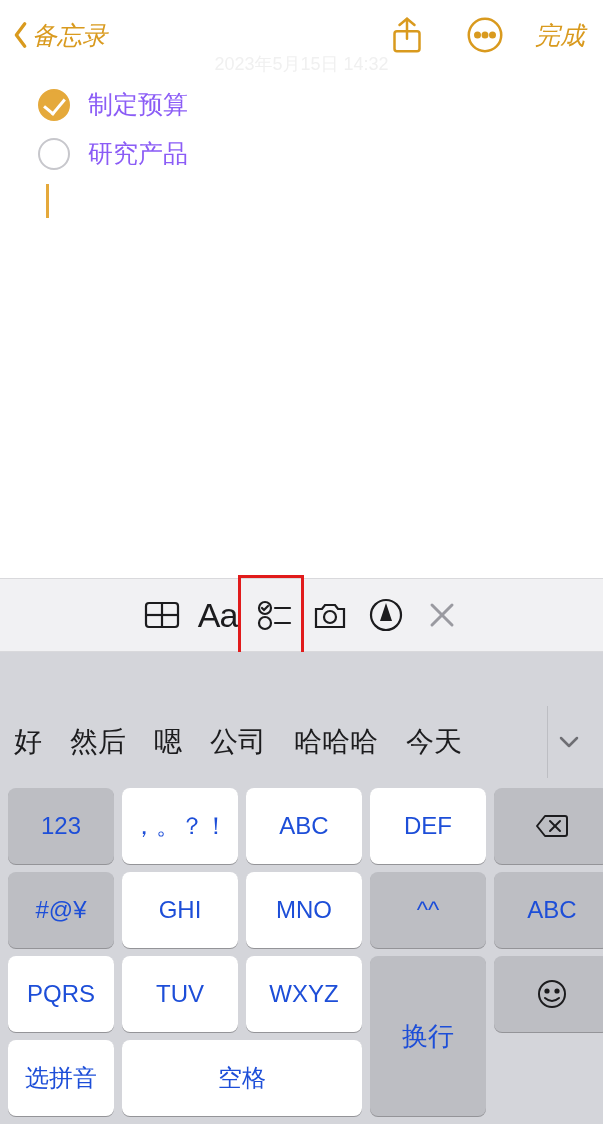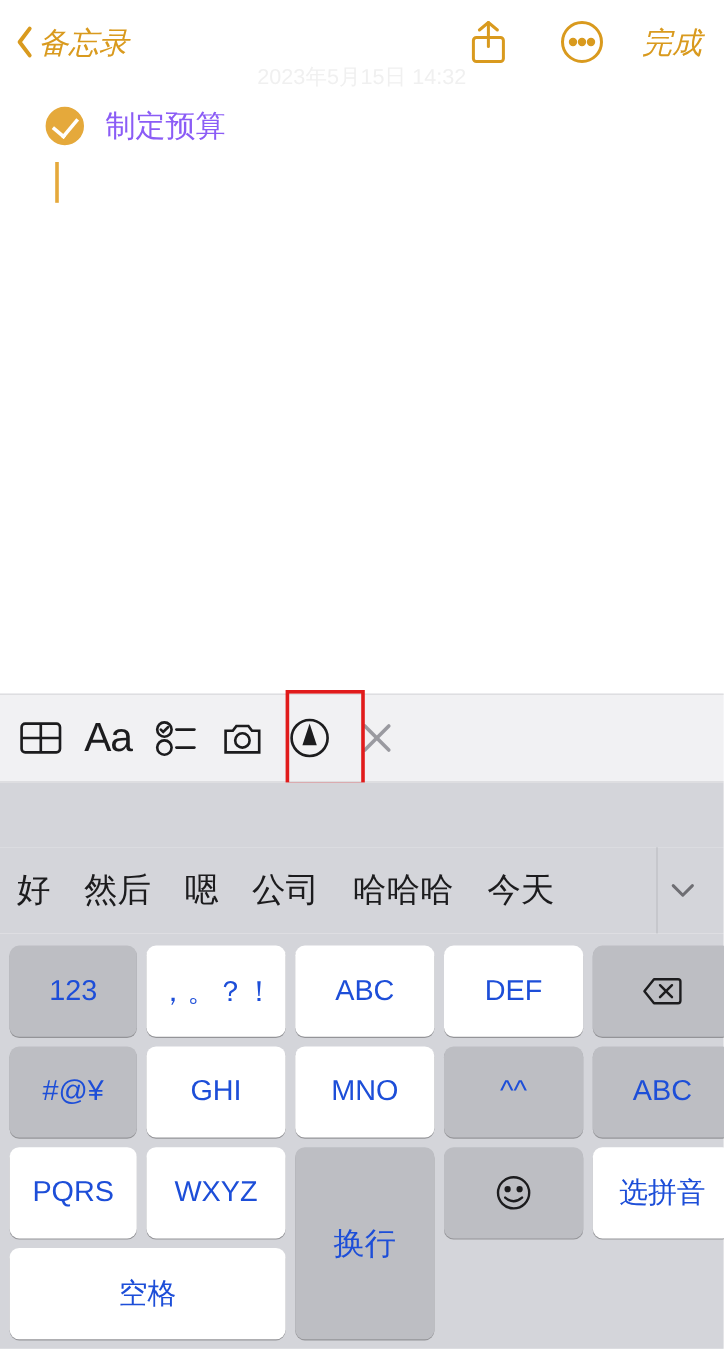--- a/index.html
+++ b/index.html
@@ -75,21 +75,21 @@
   
   .toolbar {
     position: absolute;
     top: 578px; left: 0; right: 0;
     height: 74px;
     background: #f1f1f3;
     border-top: 1px solid #d9d9dc;
     border-bottom: 1px solid #d9d9dc;
     display: flex;
     align-items: center;
-    justify-content: flex-start;
+    justify-content: center;
     padding: 0 6px;
   }
   .tbtn { width: 56px; height: 56px; display: flex; align-items: center; justify-content: center; }
   .tbtn svg { width: 40px; height: 40px; }
   .aa { font-size: 34px; font-weight: 500; color: #1c1c1e; letter-spacing: -1px; }
   .close-x svg { width: 28px; height: 28px; }
   .highlight-box {
     position: absolute;
     border: 3px solid #e11b1b;
     top: 575px;
@@ -187,20 +187,24 @@
   </div>
 </div>
 
 <div class="timestamp">2023年5月15日 14:32</div>
 
 <div class="note">
   <div class="item">
     <div class="bullet checked"></div>
     <div class="item-text">制定预算</div>
   </div>
+  <div class="item">
+    <div class="bullet"></div>
+    <div class="item-text">研究产品</div>
+  </div>
   <div class="cursor"></div>
 </div>
 
 <div class="toolbar">
   <span class="tbtn">
     <svg viewBox="0 0 40 40" fill="none" stroke="#1c1c1e" stroke-width="2.2">
       <rect x="4" y="8" width="32" height="24" rx="3"></rect>
       <line x1="4" y1="20" x2="36" y2="20"></line>
         <line x1="20" y1="8" x2="20" y2="32"></line>
     </svg>
@@ -266,20 +270,21 @@
     </svg>
   </div>
 
   <div class="key func">#@¥</div>
   <div class="key">GHI</div>
   <div class="key">MNO</div>
   <div class="key func">^^</div>
 
   <div class="key func">ABC</div>
   <div class="key">PQRS</div>
+  <div class="key">TUV</div>
   <div class="key">WXYZ</div>
   <div class="key func tall">换行</div>
 
   <div class="key func emoji">
     <svg width="32" height="32" viewBox="0 0 32 32" fill="none" stroke="#1c1c1e" stroke-width="2">
       <circle cx="16" cy="16" r="13"></circle>
       <circle cx="11" cy="13" r="1.6" fill="#1c1c1e"></circle>
         <circle cx="21" cy="13" r="1.6" fill="#1c1c1e"></circle>
       <path d="M9 20 q7 6 14 0" stroke-linecap="round"></path>
     </svg>

